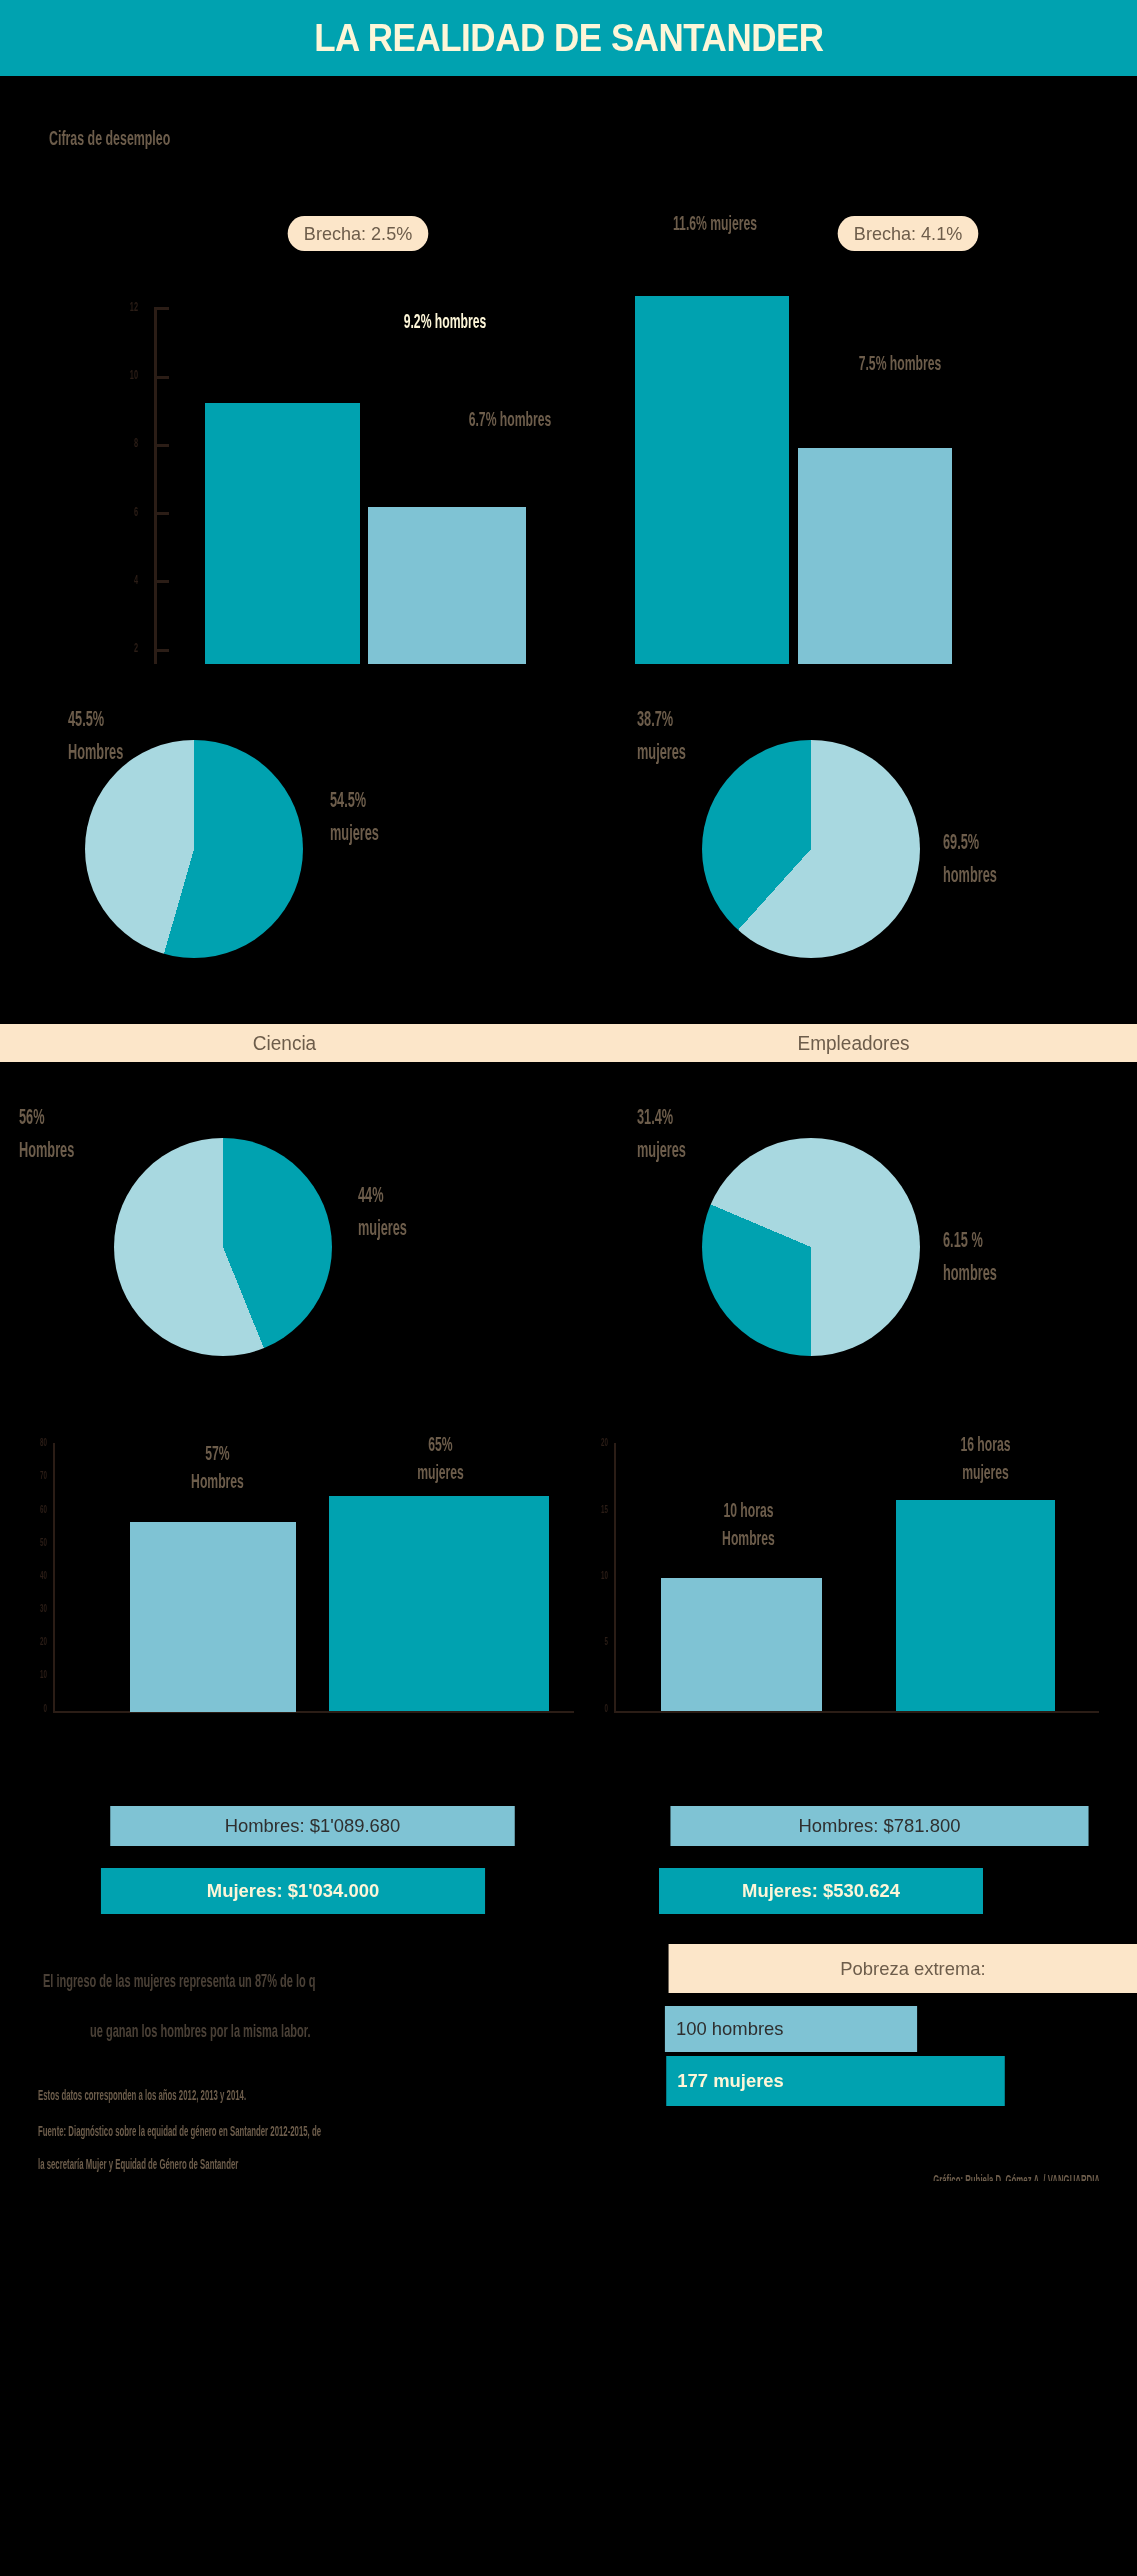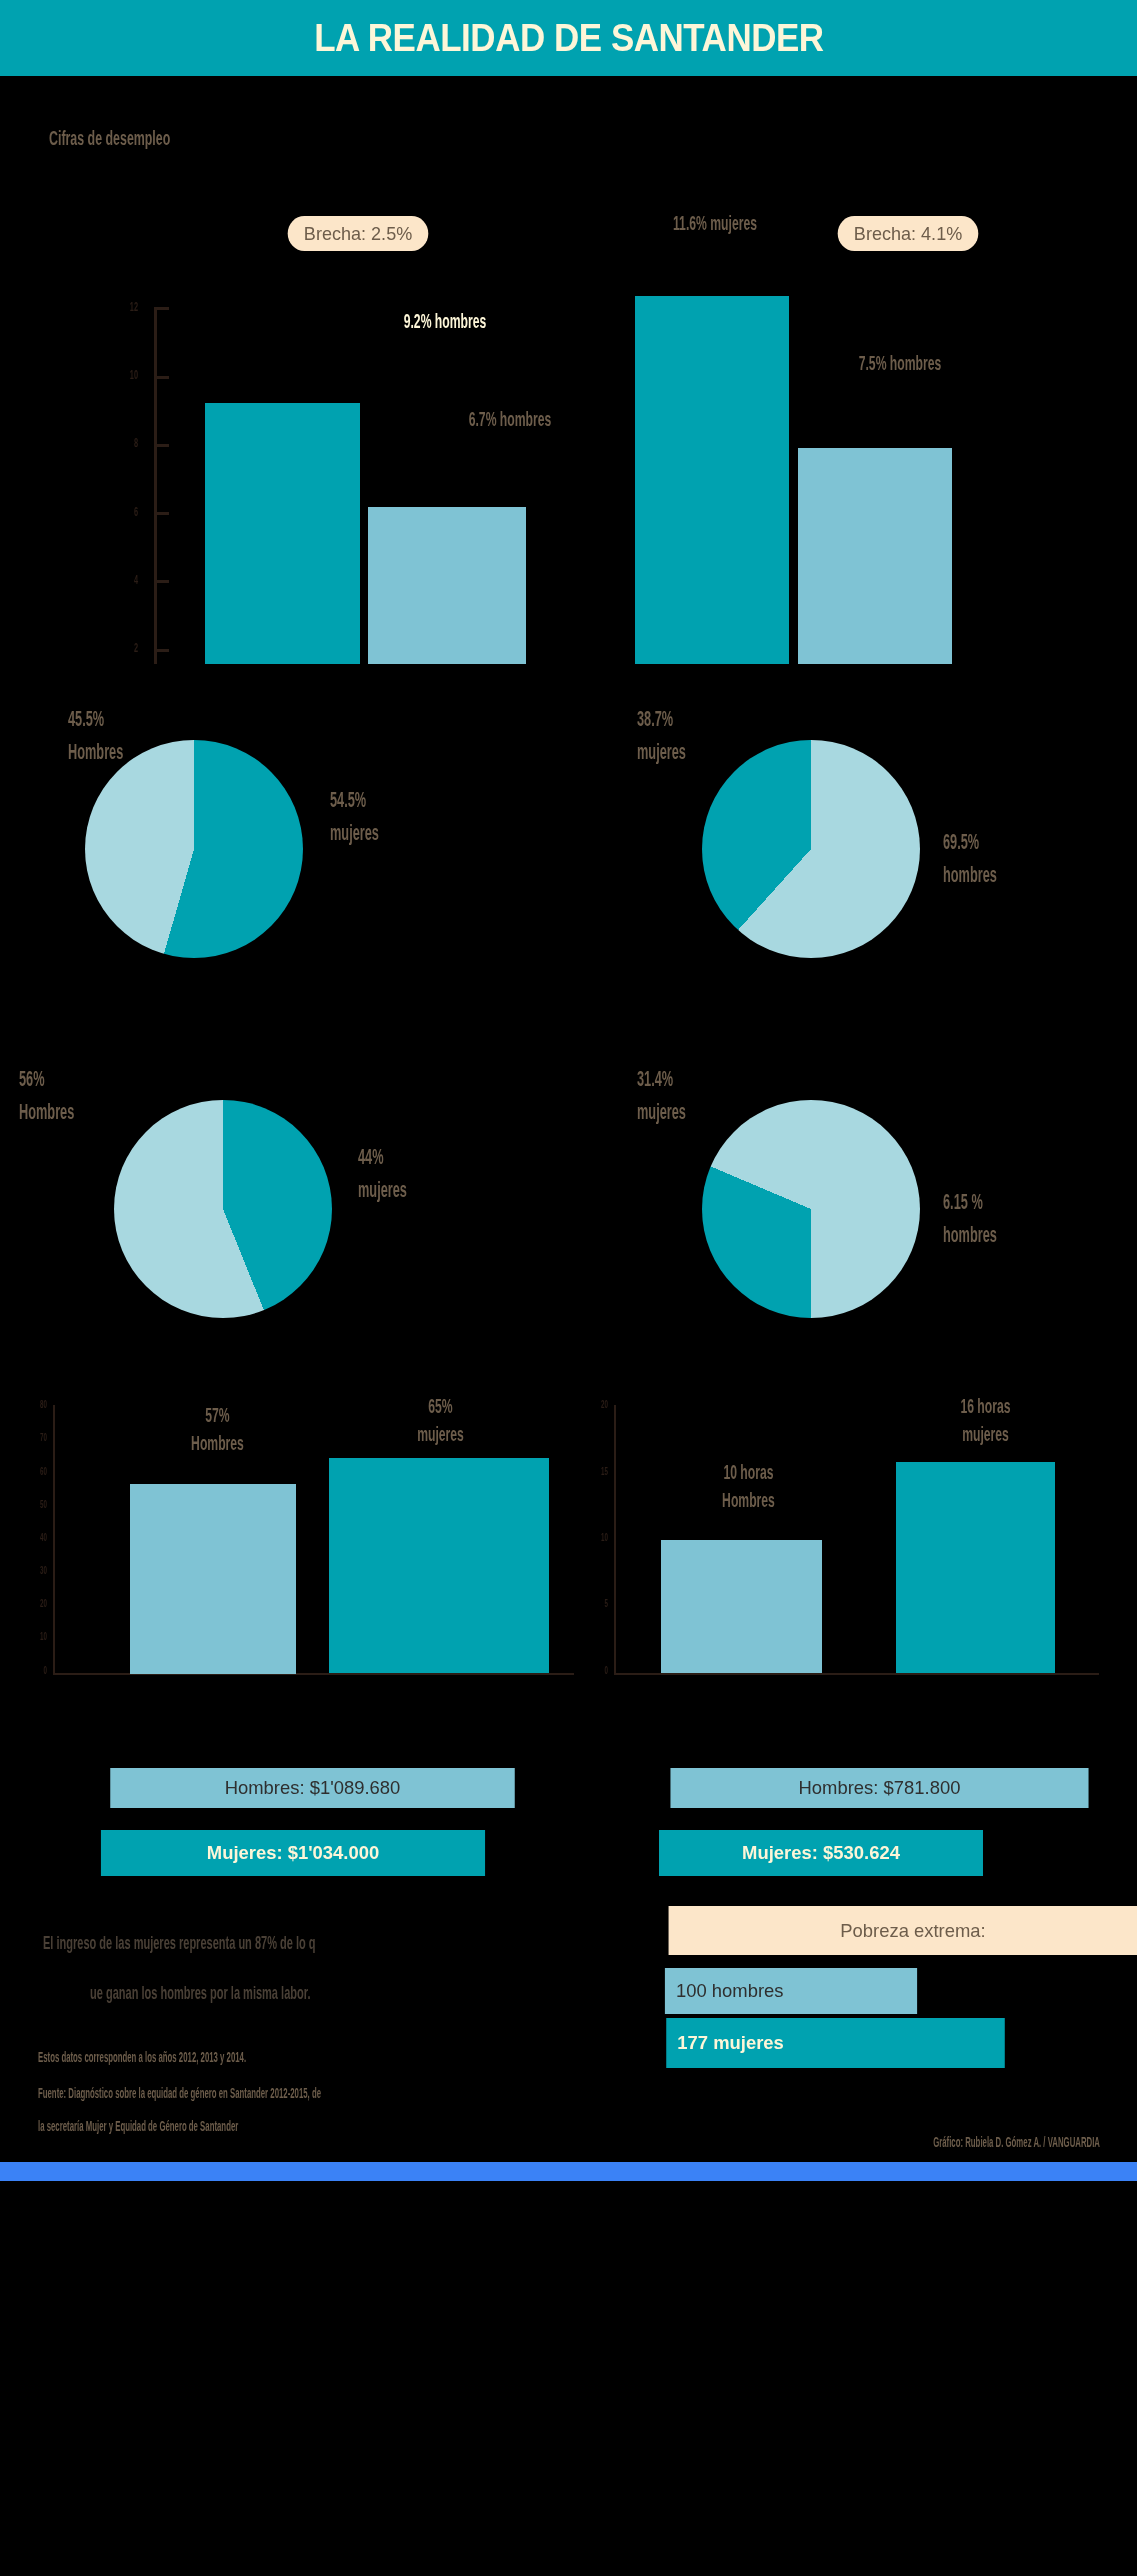--- a/index.html
+++ b/index.html
@@ -232,20 +232,24 @@
     <div class="pie-lab" style="left:637px;top:38px;width:322px;">
       <span>38.7%</span><br>
       <span>mujeres</span>
     </div>
     <div class="pie-lab r" style="left:943px;top:161px;width:322px;">
       <span>69.5%</span><br>
       <span>hombres</span>
     </div>
   </div>
 
+  <div class="band">
+    <div class="cell">Ciencia</div>
+    <div class="cell">Empleadores</div>
+  </div>
 
   <div class="pierow">
     <div class="pie" style="left:114px;top:76px;width:218px;height:218px;
                 background:conic-gradient(from 0deg, #00a2b0 0deg 158deg, #a8d8e0 158deg 360deg);"></div>
     <div class="pie-lab" style="left:19px;top:38px;width:322px;">
       <span>56%</span><br>
       <span>Hombres</span>
     </div>
     <div class="pie-lab r" style="left:358px;top:116px;width:322px;">
       <span>44%</span><br>

